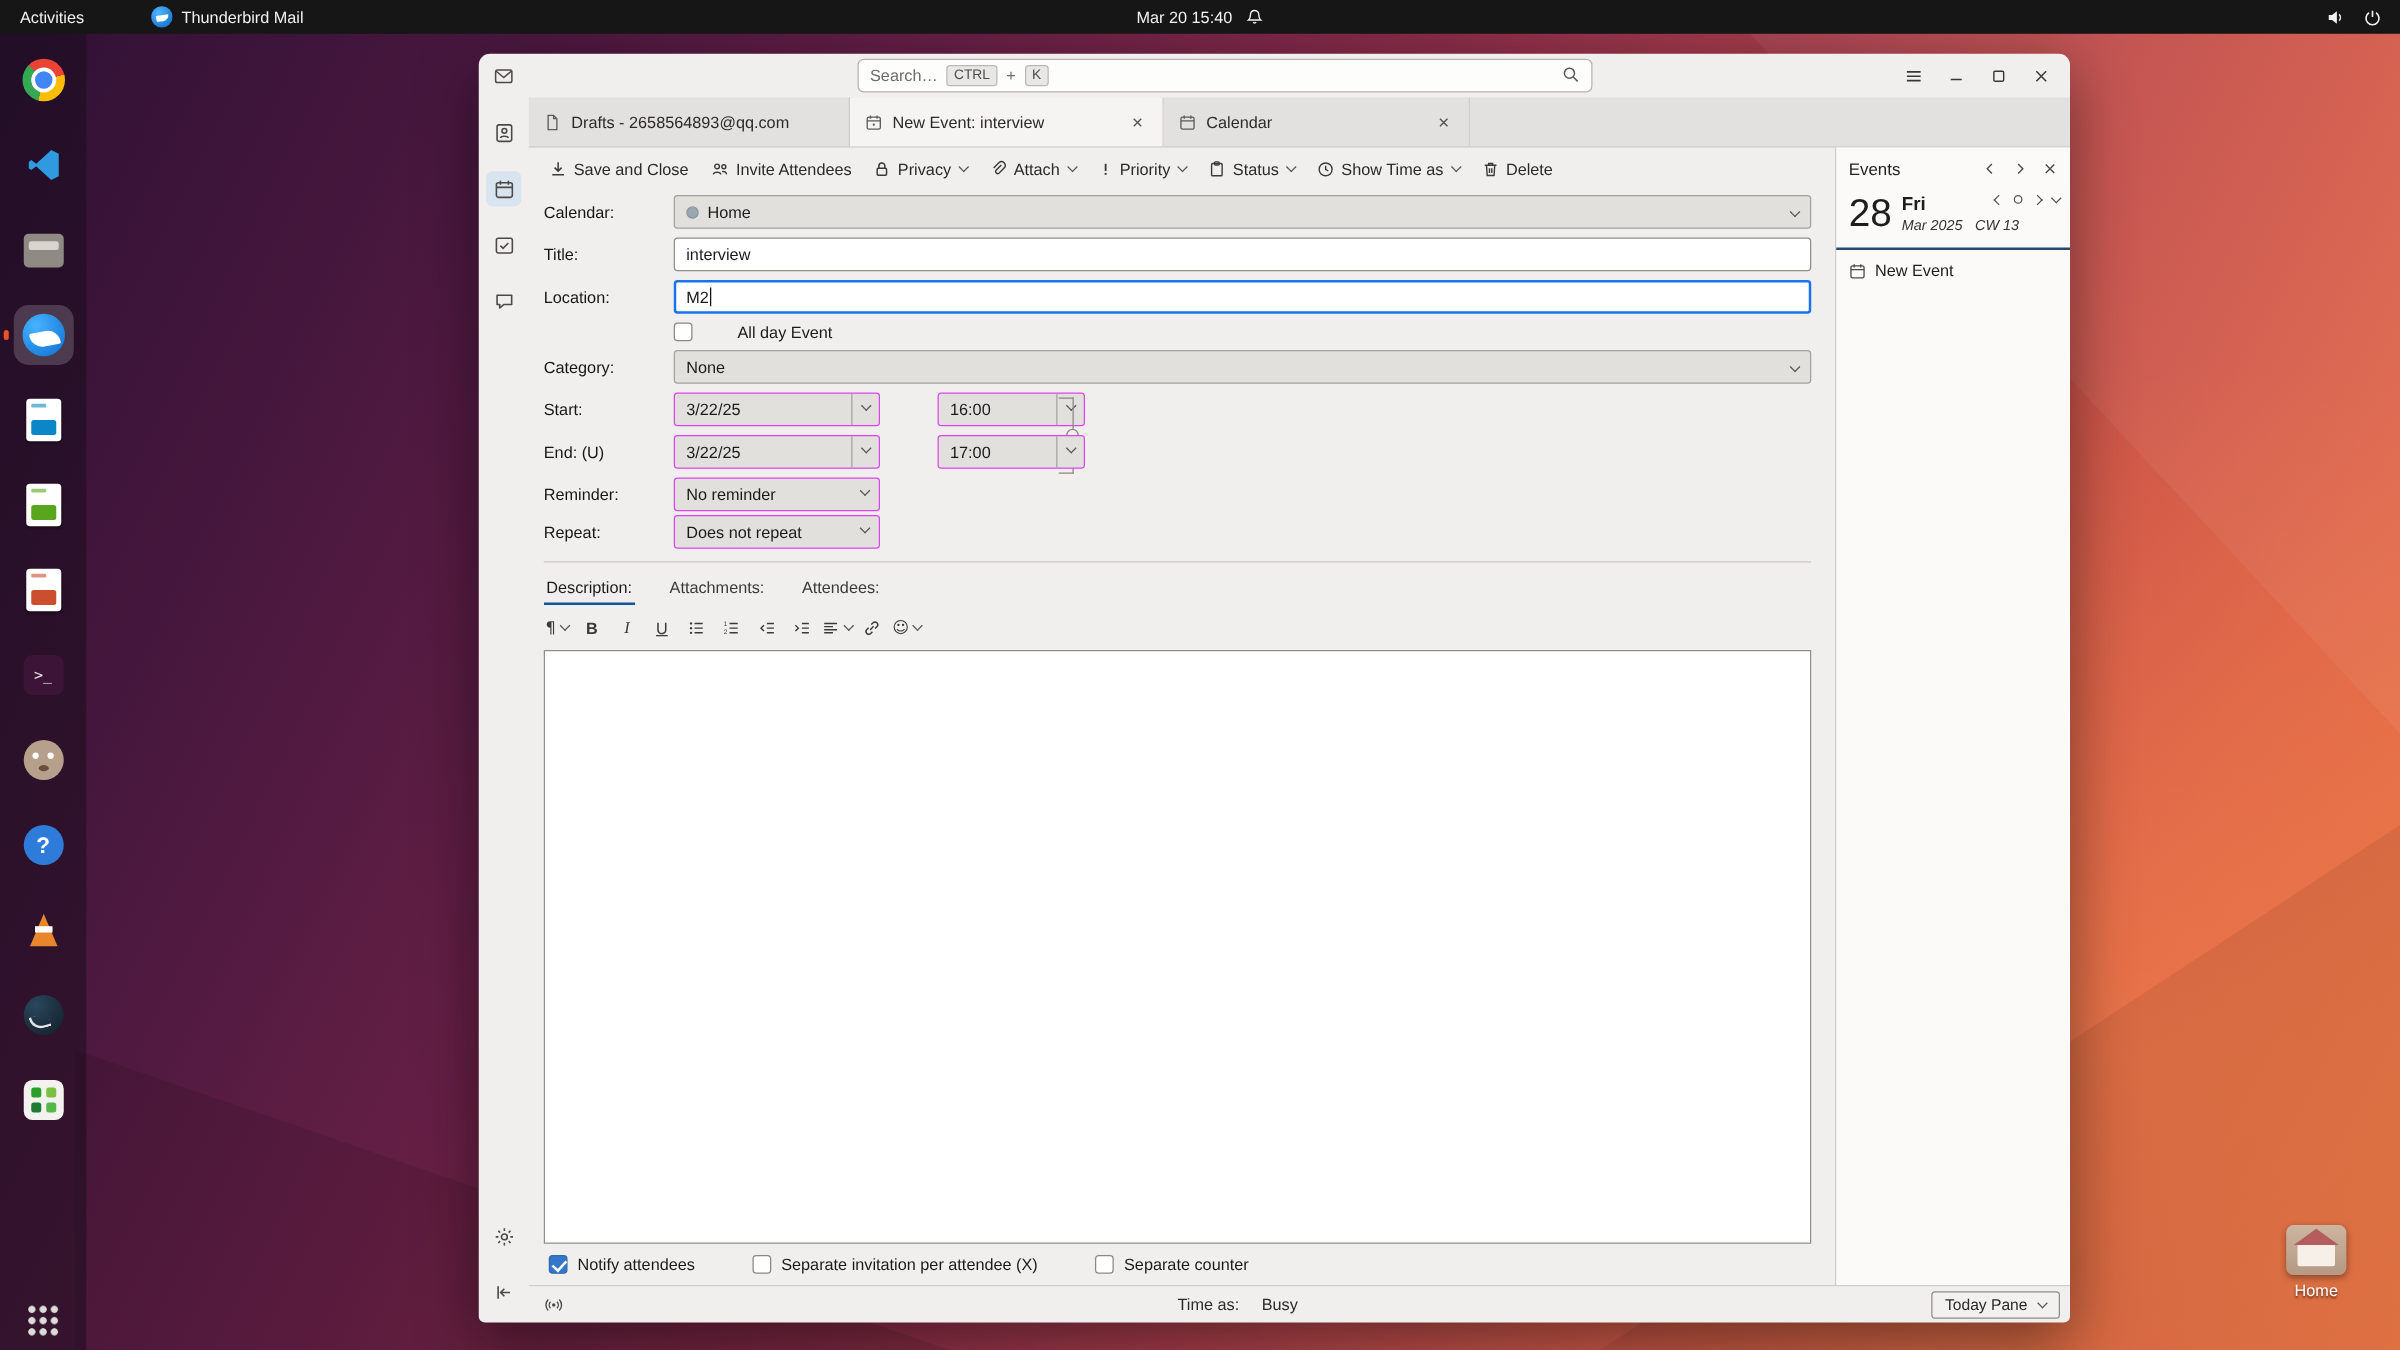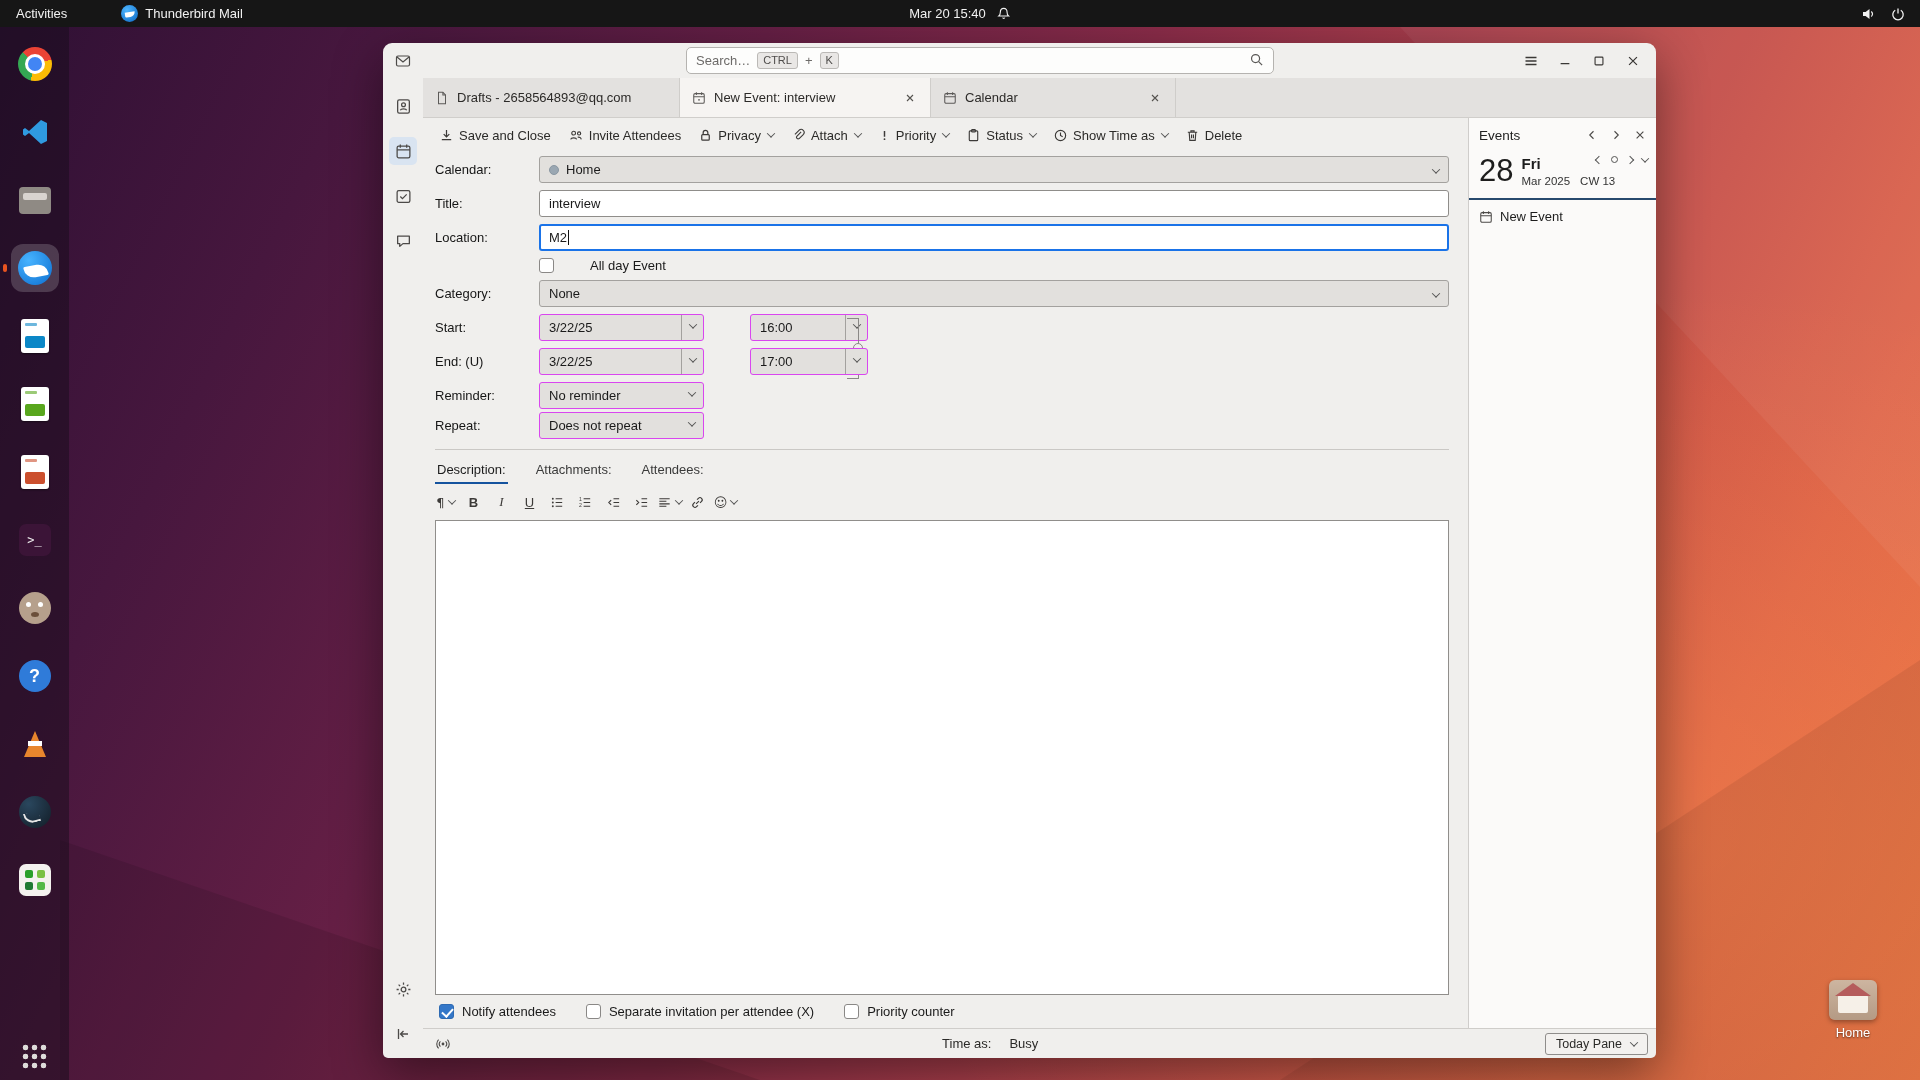--- a/index.html
+++ b/index.html
@@ -124,36 +124,36 @@
 
   .etoolbar { display:flex; align-items:center; gap:3px; padding:6px 0 4px 10px; color:#3c3a38; flex:0 0 auto; }
   .ebtn { min-width:25px; height:24px; display:flex; align-items:center; justify-content:center; border-radius:3px; gap:2px; }
   .ebtn.bold { font-weight:bold; }
   .ebtn.italic { font-style:italic; font-family:"Liberation Serif",serif; }
   .ebtn.underl { text-decoration:underline; }
   .glyph { font-family:"DejaVu Sans",sans-serif; }
 
   .editor { flex:1; margin:2px 19px 0 12px; background:#fff; border:1px solid #908e8b; min-height:0; }
 
-  .footer-checks { display:flex; align-items:center; gap:30px; padding:9px 0 9px 16px; flex:0 0 auto; }
+  .footer-checks { display:flex; align-items:center; gap:46px; padding:9px 0 9px 16px; flex:0 0 auto; }
   .fcheck { display:flex; align-items:center; }
 
   .statusbar { height:30px; border-top:1px solid #cfcdca; display:flex; align-items:center; padding:0 8px 0 12px; position:relative; flex:0 0 auto; color:#2b2a28; }
   .sb-center { position:absolute; left:46%; transform:translateX(-50%); display:flex; gap:18px; }
   .todaypane { margin-left:auto; border:1px solid #8f8d8b; border-radius:3px; padding:3px 10px; display:flex; align-items:center; gap:7px; background:#f3f1ef; font-size:12.5px; }
 
   
   .events { width:188px; border-left:1px solid #cfcdcb; background:#fbfaf9; display:flex; flex-direction:column; flex:0 0 auto; }
   .ev-head { height:34px; display:flex; align-items:center; padding:0 10px; gap:12px; }
   .ev-title { font-size:13.5px; color:#222; margin-right:auto; }
   .ev-ico { color:#4c4a48; display:flex; }
   .ev-date { padding:2px 10px 8px; position:relative; }
   .ev-day { font-size:31px; color:#1d1d1d; float:left; line-height:34px; margin-right:8px; }
   .ev-wd { font-weight:bold; font-size:15px; color:#1d1d1d; padding-top:1px; }
-  .ev-sub { font-size:11.5px; color:#333; margin-top:3px; display:flex; gap:10px; }
+  .ev-sub { font-size:11.5px; color:#333; margin-top:3px; display:flex; gap:10px;font-style:italic; }
   .ev-nav { position:absolute; right:8px; top:4px; display:flex; align-items:center; gap:9px; color:#555; }
   .ev-nav .circ { width:7px; height:7px; border:1.3px solid #555; border-radius:50%; }
   .ev-nav .chev { margin:0; }
   .ev-sep { height:2px; background:#27496d; margin:2px 0 0; }
   .ev-new { display:flex; align-items:center; gap:7px; padding:9px 10px; color:#1d1d1d; }
   .ev-new svg { color:#4c4a48; }
 
   svg { flex:0 0 auto; }
 </style>
 </head>
@@ -586,21 +586,21 @@
           <div class="fcheck">
             <span class="checkbox checked"></span>
             <span>Notify attendees</span>
           </div>
           <div class="fcheck">
             <span class="checkbox"></span>
             <span>Separate invitation per attendee (X)</span>
           </div>
           <div class="fcheck">
             <span class="checkbox"></span>
-            <span>Priority counter</span>
+            <span>Separate counter</span>
           </div>
         </div>
       </div>
 
       <div class="events">
         <div class="ev-head">
           <span class="ev-title">Events</span>
           <span class="ev-ico">
               <svg width="12" height="12" viewBox="0 0 16 16" fill="none" stroke="currentColor" stroke-width="1.5">
                 <path d="M10 3 5 8l5 5"></path>

